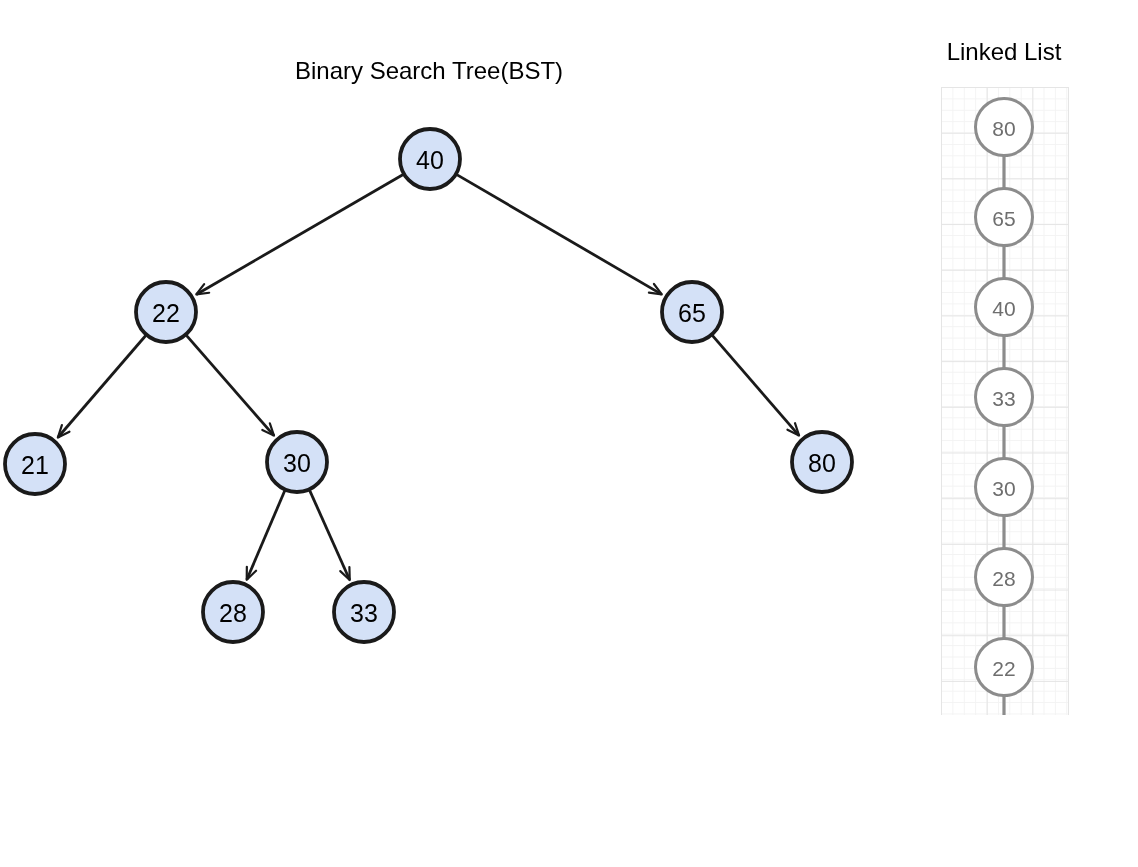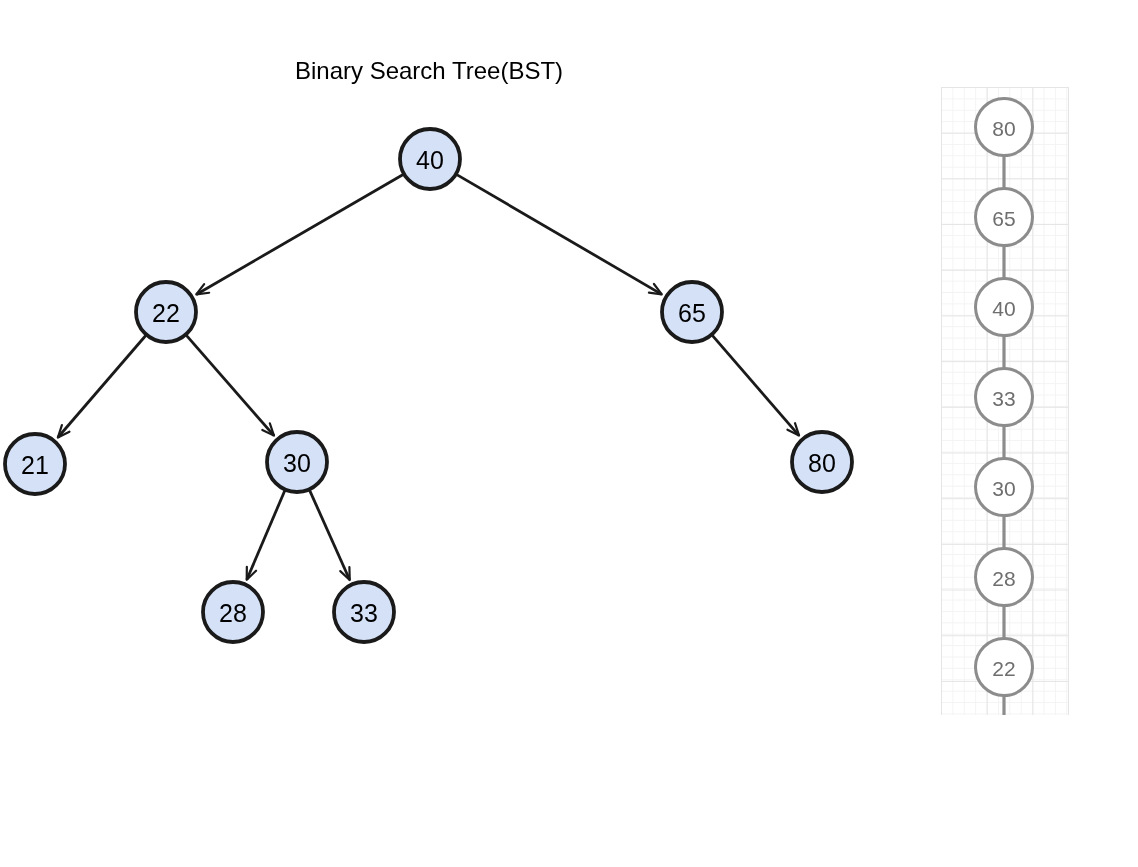--- a/index.html
+++ b/index.html
@@ -66,20 +66,21 @@
     user-select:none;
   }
 </style>
 </head>
 <body>
 
 <div class="screen">
 
   <div class="diagram-title bst-title">Binary Search Tree(BST)</div>
 
+  <div class="diagram-title ll-title">Linked List</div>
 
   <div class="grid-bg"></div>
 
   <svg class="diagram-svg" id="diagram-svg" viewBox="0 0 1138 867" xmlns="http://www.w3.org/2000/svg">
       <defs>
         <marker id="arrowhead" markerUnits="userSpaceOnUse" markerWidth="18" markerHeight="16" refX="14" refY="7" orient="auto">
           <path d="M2,2 L14,7 L2,12" fill="none" stroke="#1a1a1a" stroke-width="2.2" stroke-linecap="round" stroke-linejoin="round"></path>
         </marker>
       </defs>
       <line x1="403.1787435603143" y1="174.54413725481785" x2="196.28206372222581" y2="294.45016761552824" stroke="#1a1a1a" stroke-width="2.8" marker-end="url(#arrowhead)"></line>

